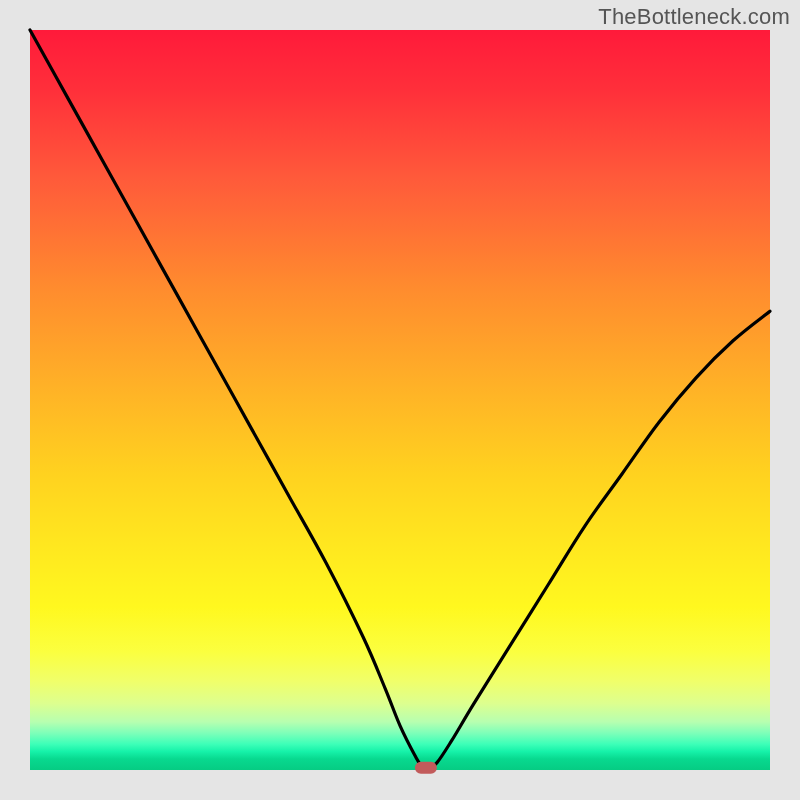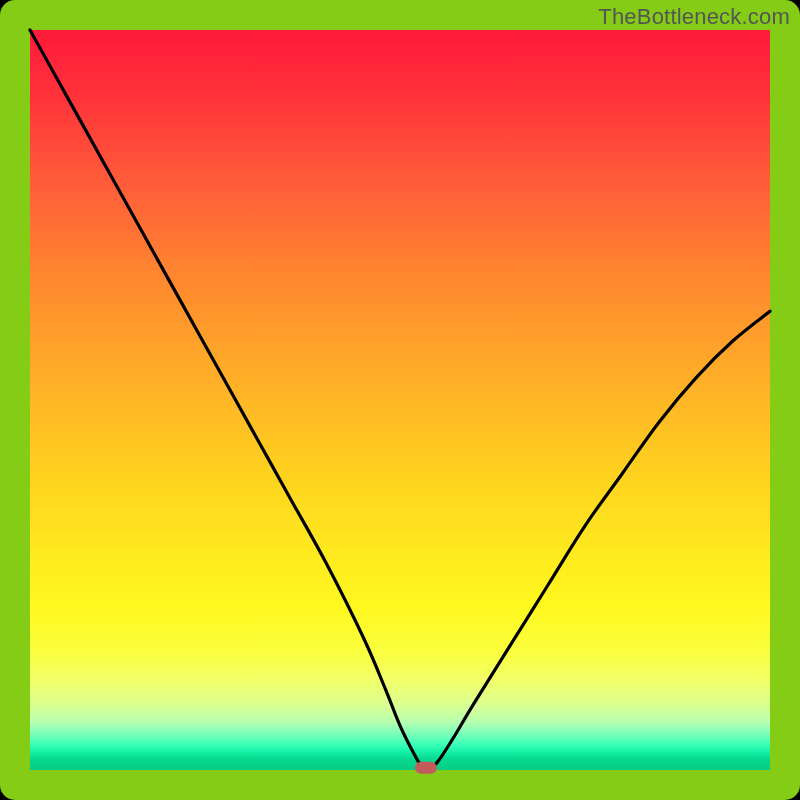--- a/index.html
+++ b/index.html
@@ -8,22 +8,21 @@
     width: 800px;
     height: 800px;
     background: #000;
     overflow: hidden;
     font-family: Arial, Helvetica, sans-serif;
   }
   .frame {
     position: relative;
     width: 800px;
     height: 800px;
-    background: #84cc16;
-    border-radius: 15px;
+    background: #e5e5e5;
   }
   .watermark {
     position: absolute;
     top: 4px;
     right: 10px;
     color: #555;
     font-size: 22px;
     font-weight: 500;
     letter-spacing: 0.2px;
     user-select: none;

